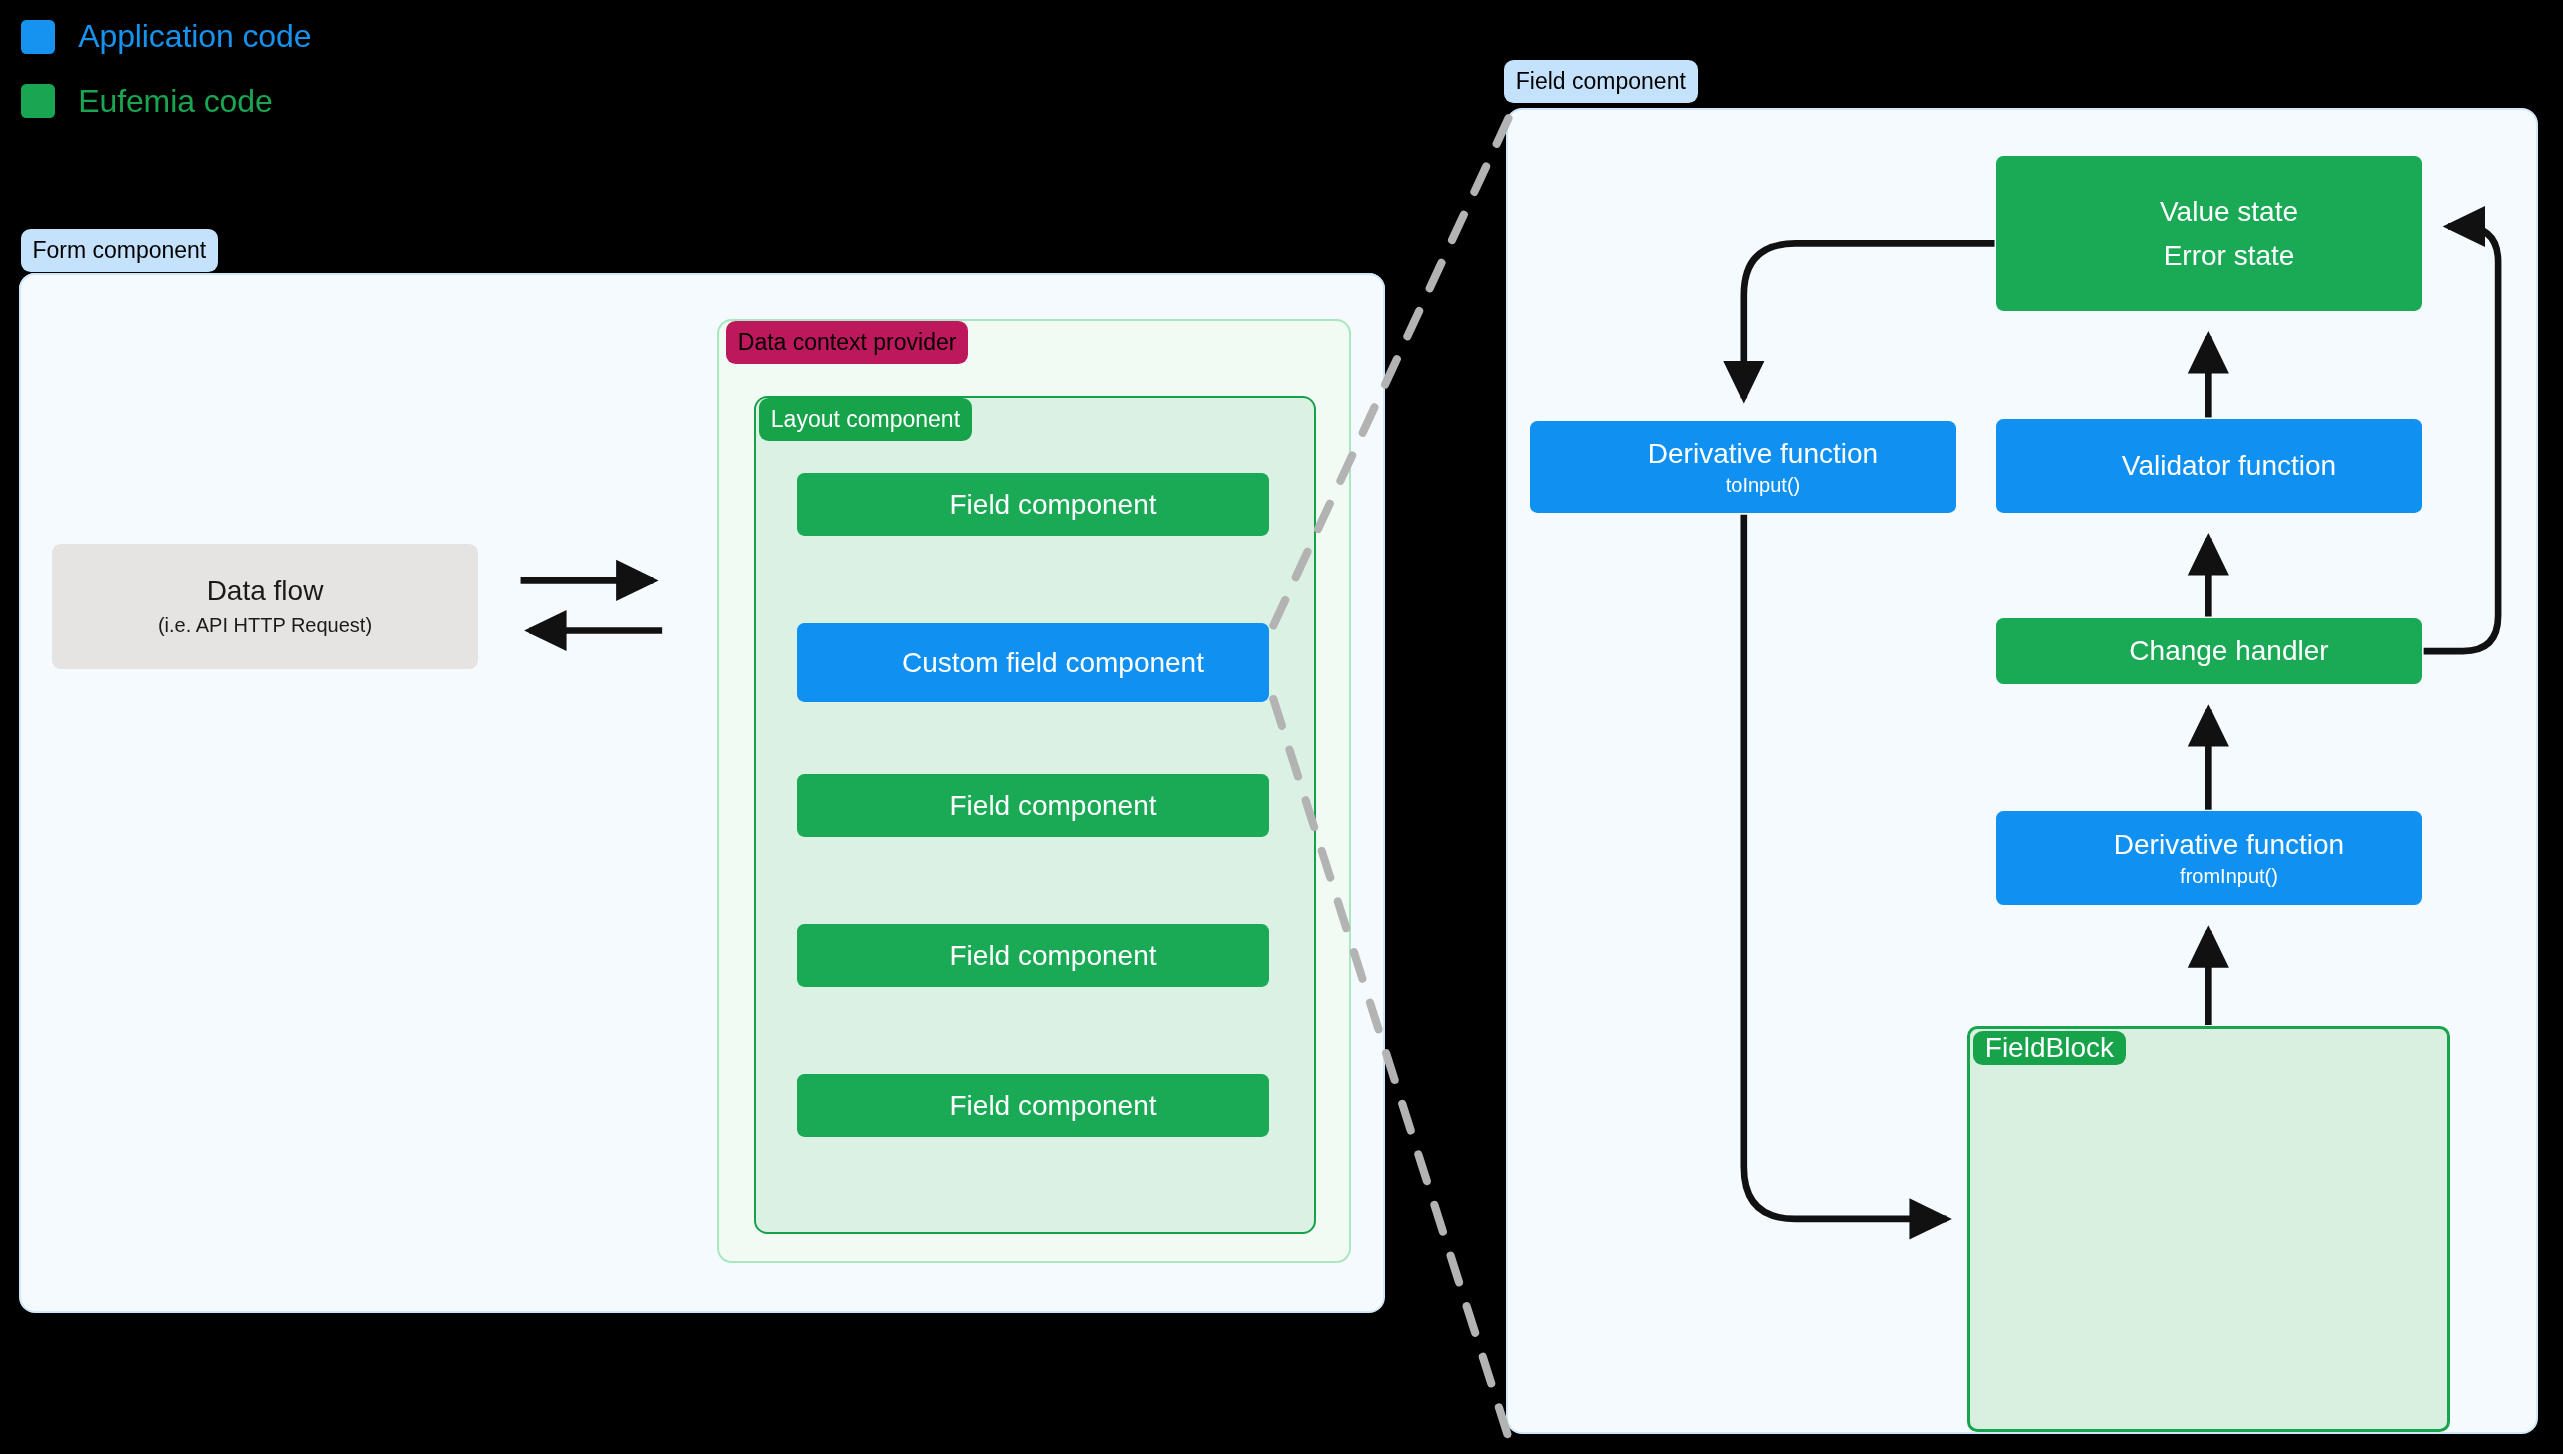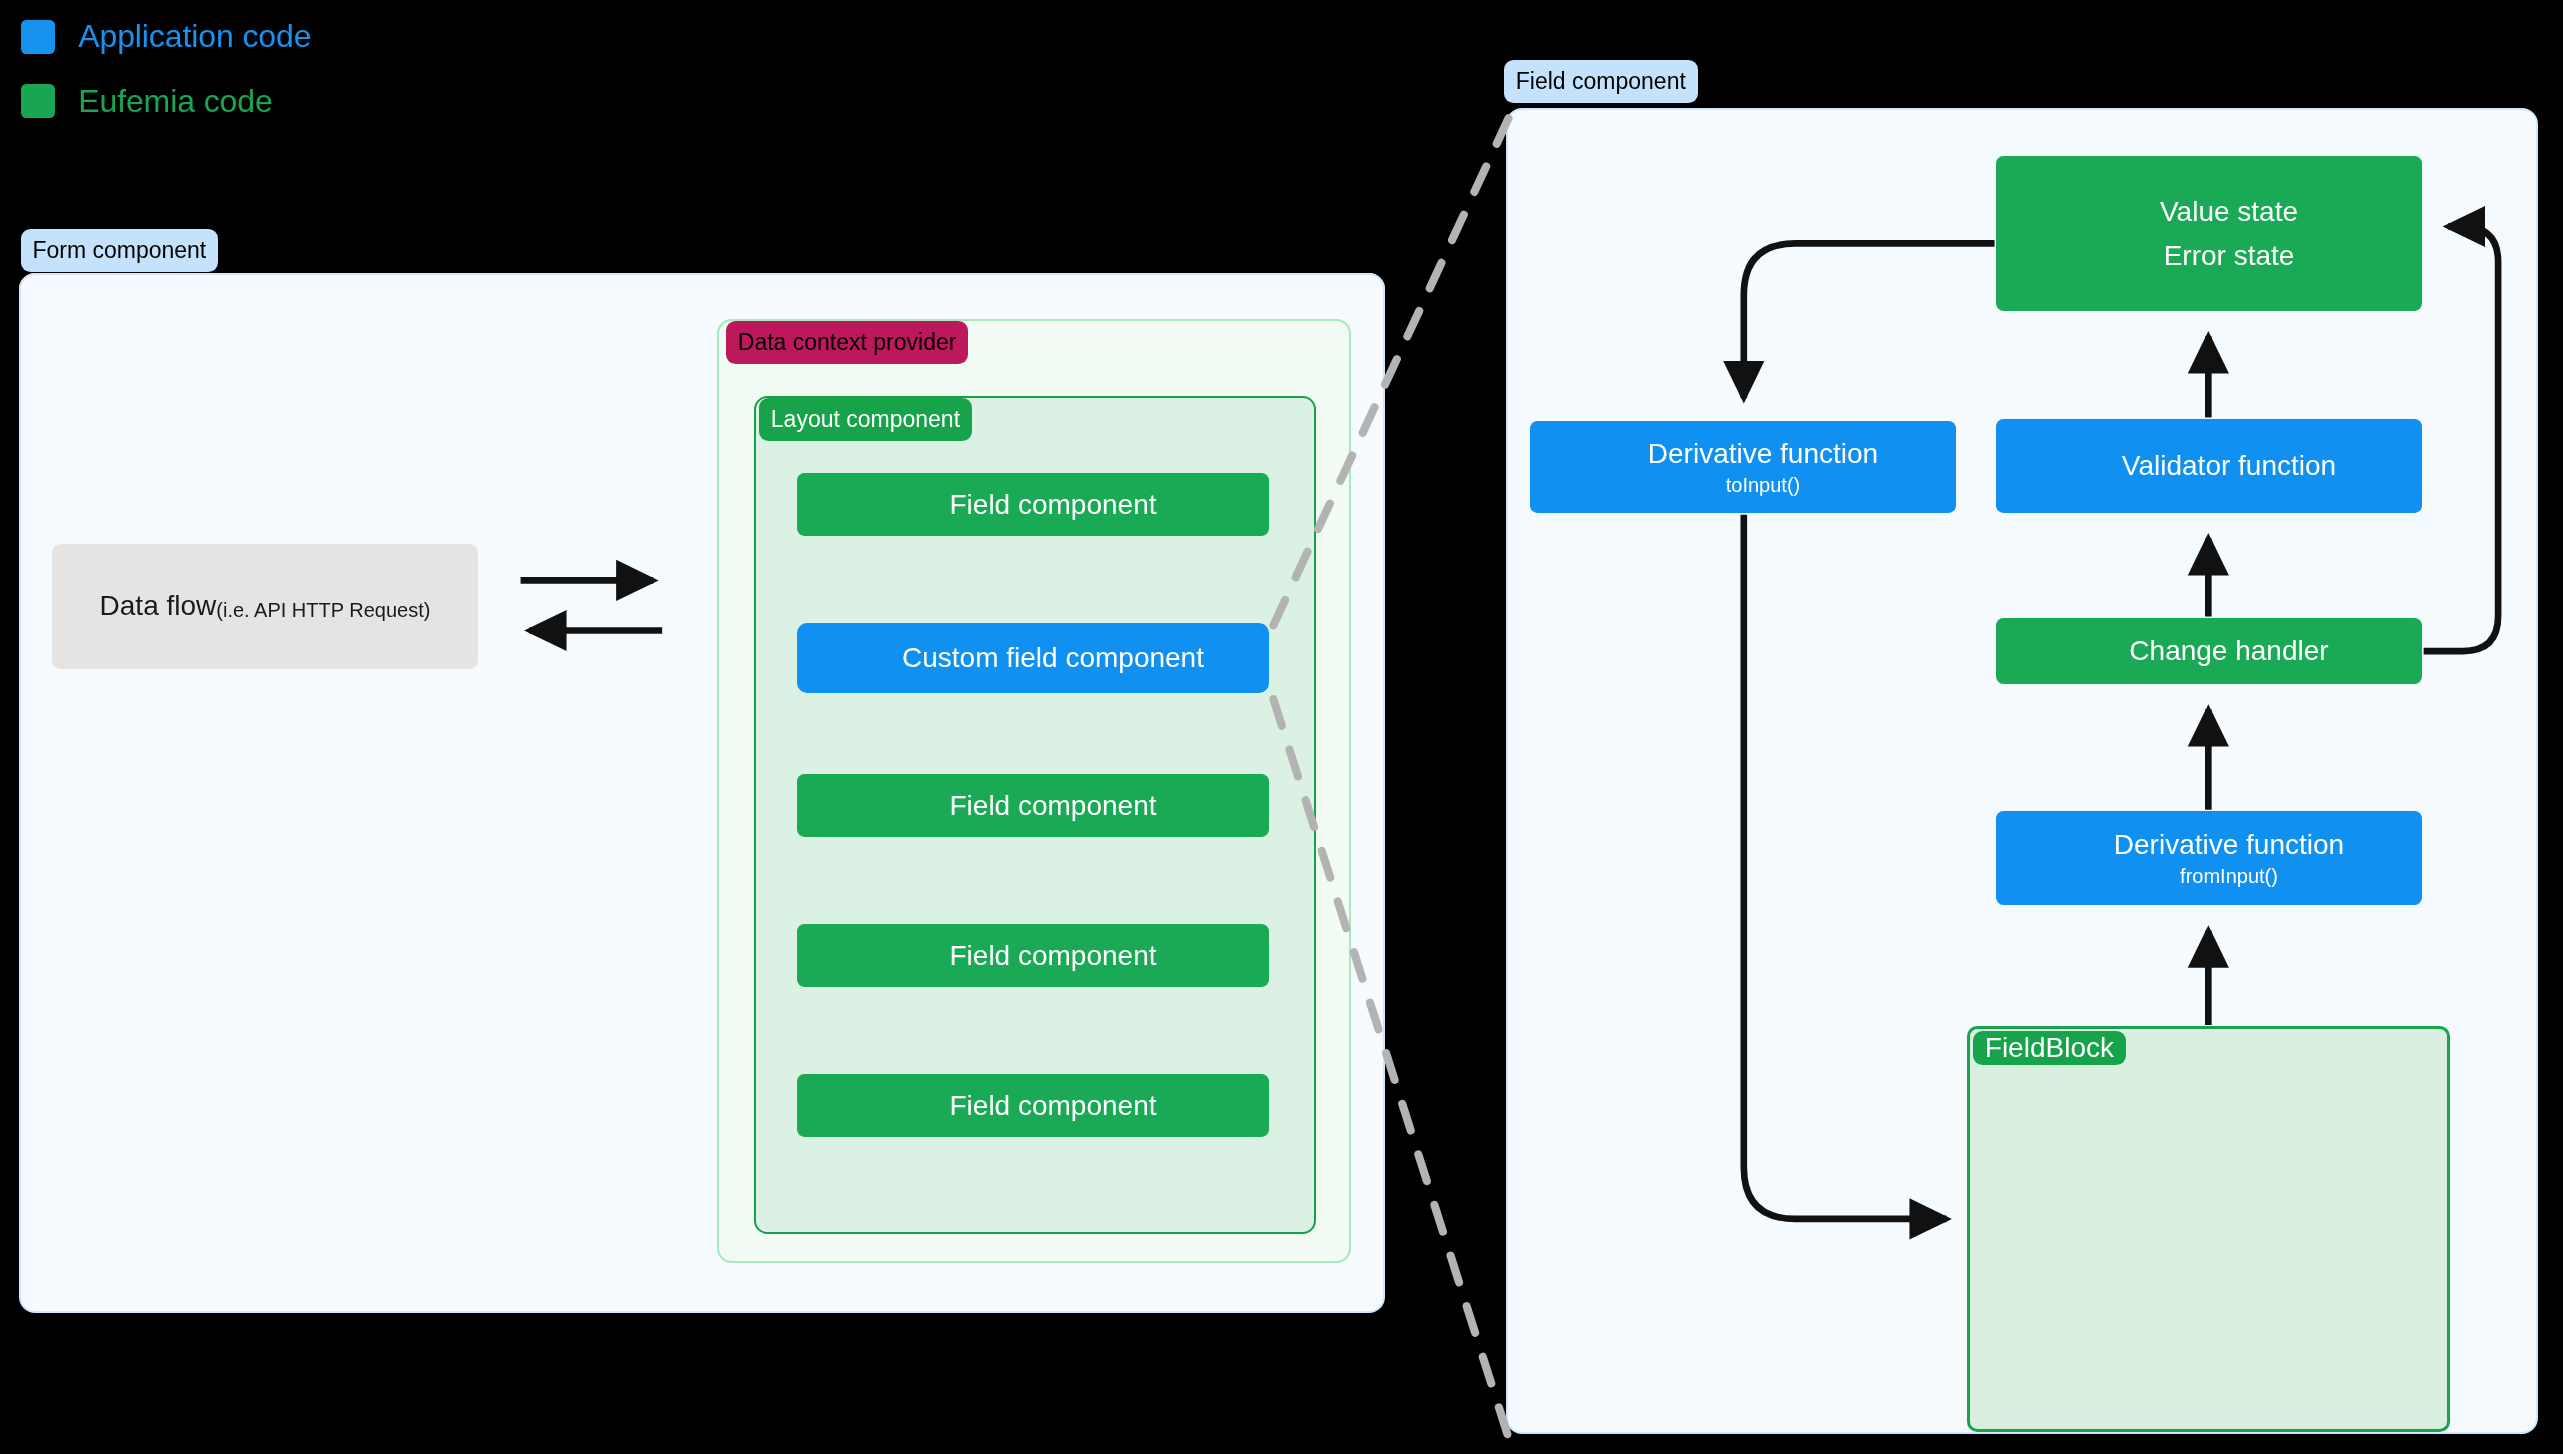--- a/index.html
+++ b/index.html
@@ -86,21 +86,21 @@
   .box-blue  { background: #1091f2; }
   .box-title { font-size: 28px; line-height: 1.18; }
   .box-sub   { font-size: 20px; line-height: 1.2; margin-top: 2.9px; }
   .box-stack-line { font-size: 28px; line-height: 1.55; }
 
   .dataflow {
     position: absolute;
     box-sizing: border-box;
     background: #e6e4e2;
     border-radius: 8.8px;
-    display: flex; flex-direction: row;
+    display: flex; flex-direction: column;
     align-items: center; justify-content: center;
     color: #1a1a1a;
   }
   .dataflow-title { font-size: 28px; line-height: 1.1; }
   .dataflow-sub { font-size: 20px; margin-top: 7.4px; }
 
   
   .surrounding {
     position: absolute;
     color: #111;
@@ -140,21 +140,21 @@
 
   <div class="ctx-provider" style="left:717px; top:319px; width:634px; height:944px;"></div>
   <div class="pill pill-green-soft" style="left:726px; top:321px;">Data context provider</div>
 
   <div class="layout-comp" style="left:754px; top:396px; width:562px; height:838px;"></div>
   <div class="pill pill-green-solid" style="left:759px; top:398px;">Layout component</div>
 
   <div class="box box-green" style="left:797px; top:473px; width:472px; height:63px;">
     <span class="box-title">Field component</span>
   </div>
-  <div class="box box-blue" style="left:797px; top:623px; width:472px; height:70px;border-radius:10px;">
+  <div class="box box-blue" style="left:797px; top:623px; width:472px; height:79px;">
     <span class="box-title">Custom field component</span>
   </div>
   <div class="box box-green" style="left:797px; top:774px; width:472px; height:63px;">
     <span class="box-title">Field component</span>
   </div>
   <div class="box box-green" style="left:797px; top:924px; width:472px; height:63px;">
     <span class="box-title">Field component</span>
   </div>
   <div class="box box-green" style="left:797px; top:1074px; width:472px; height:63px;">
     <span class="box-title">Field component</span>

